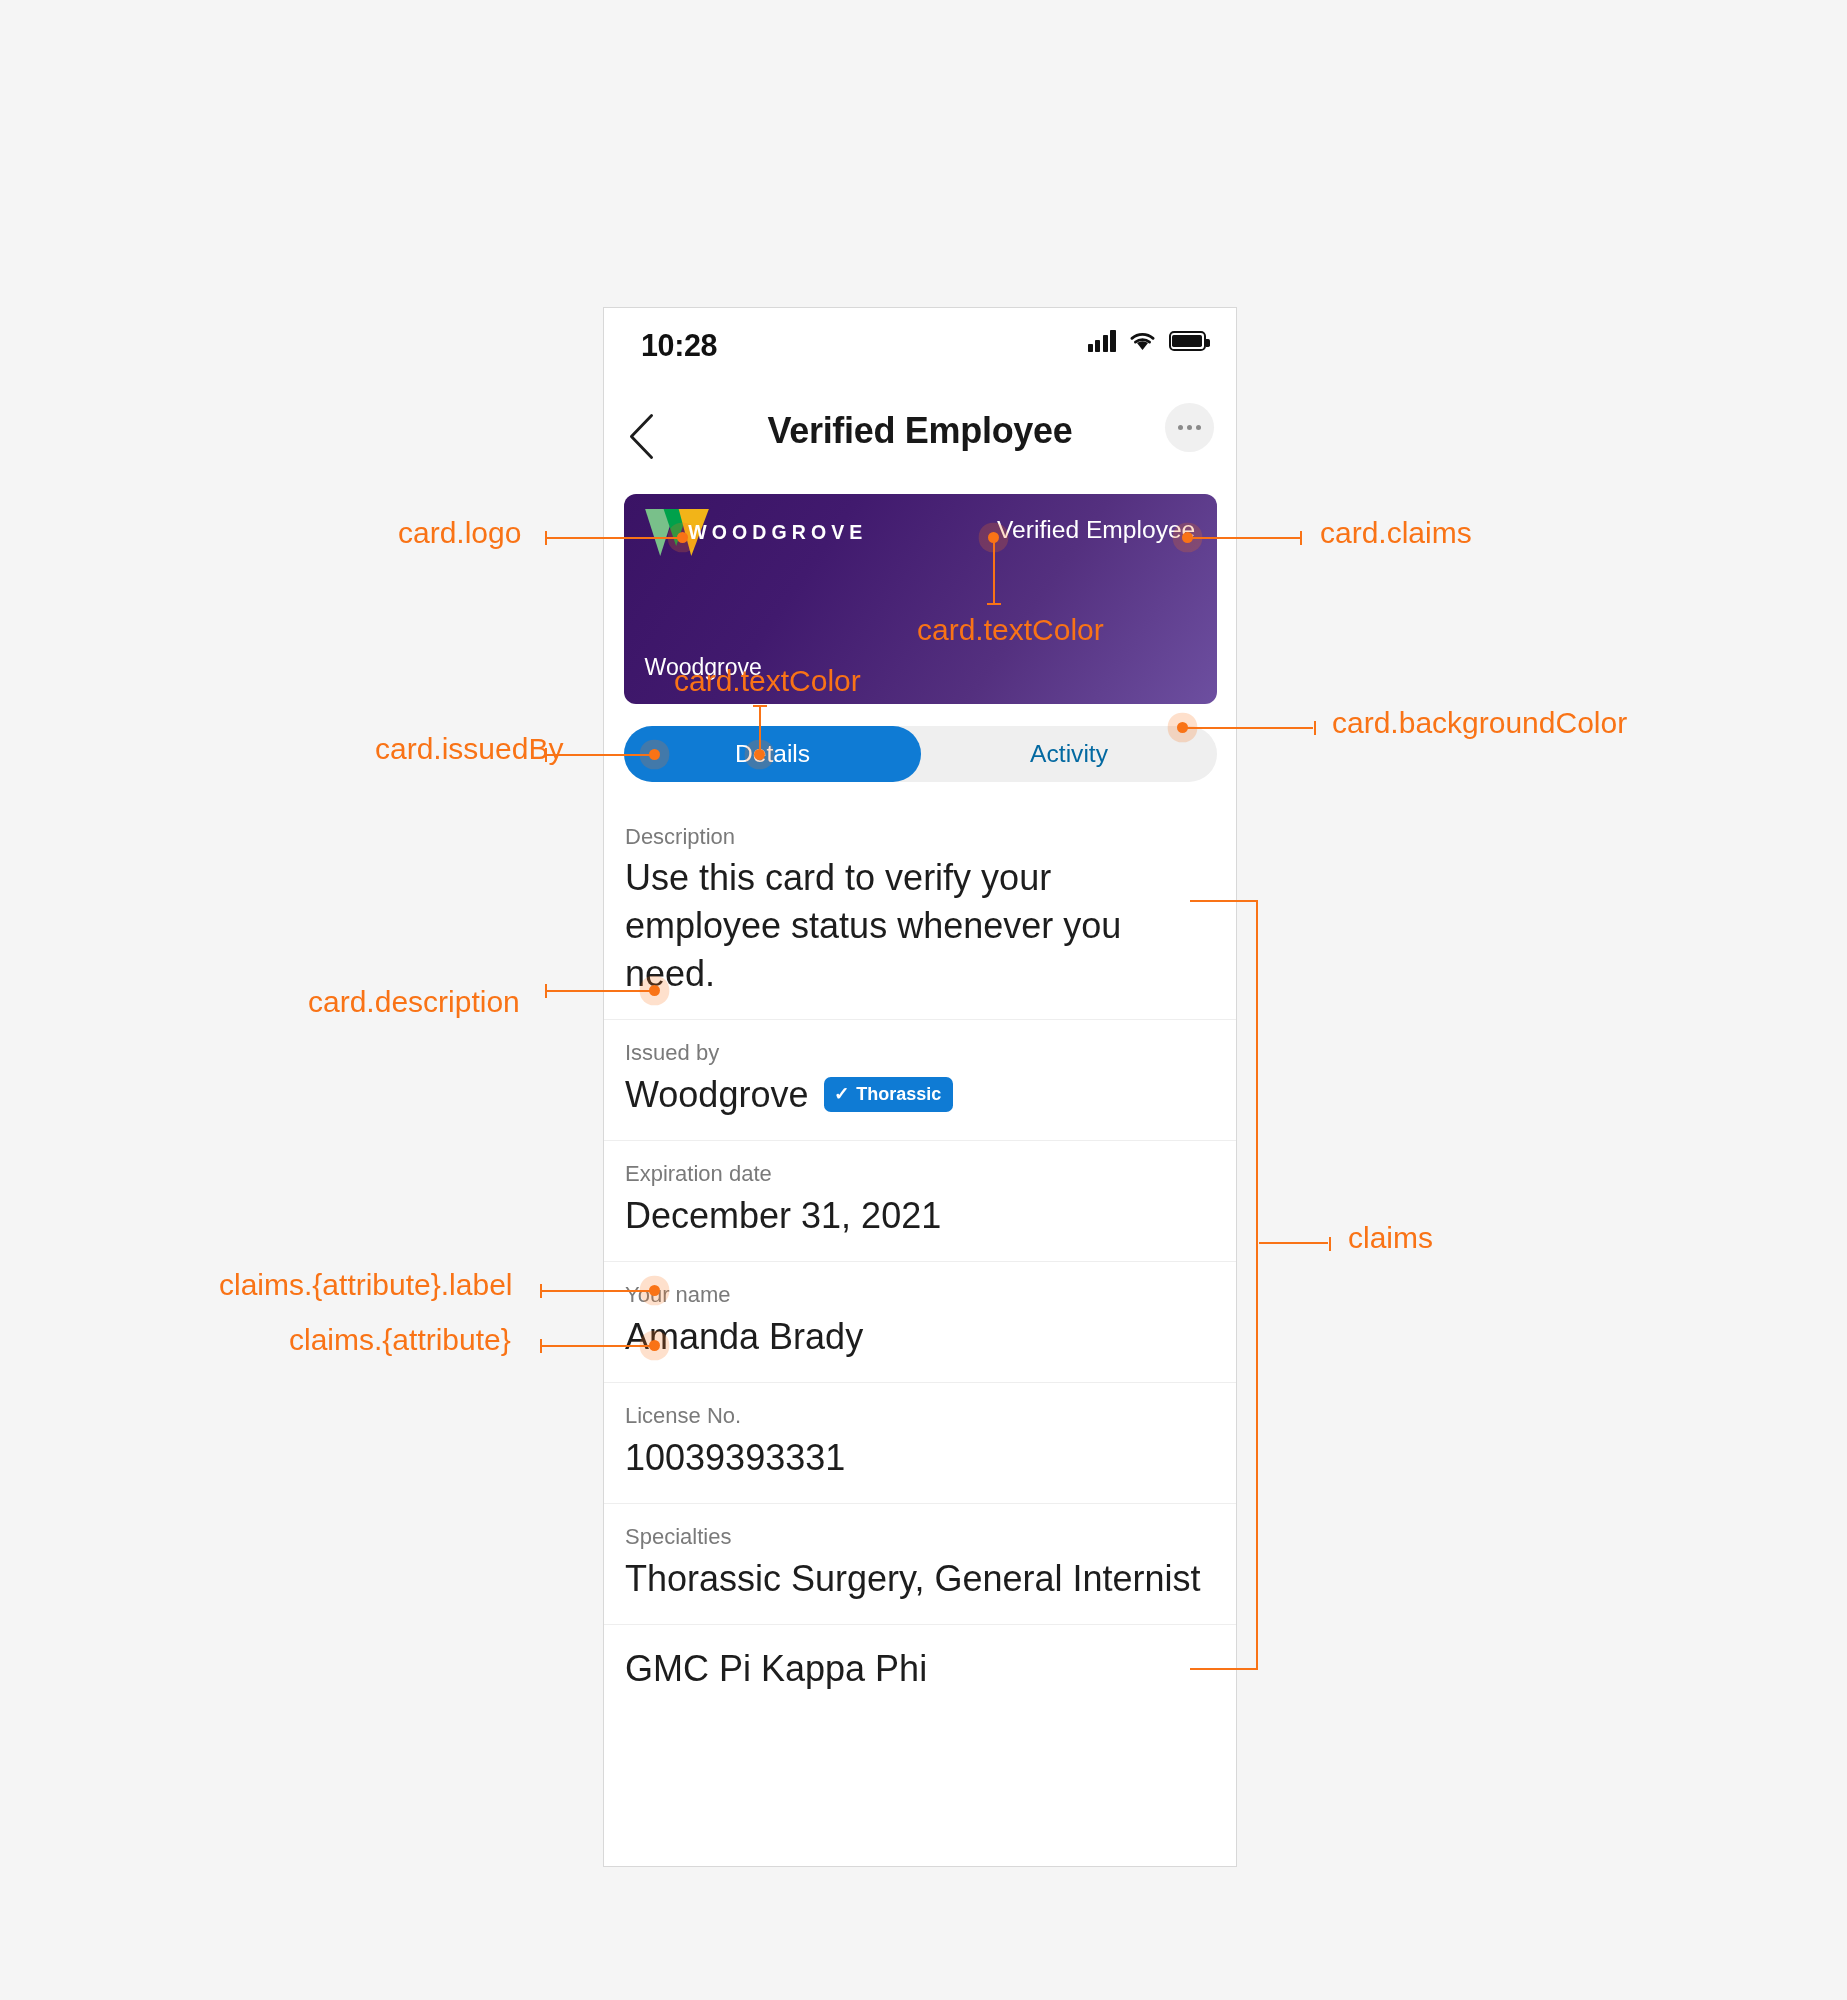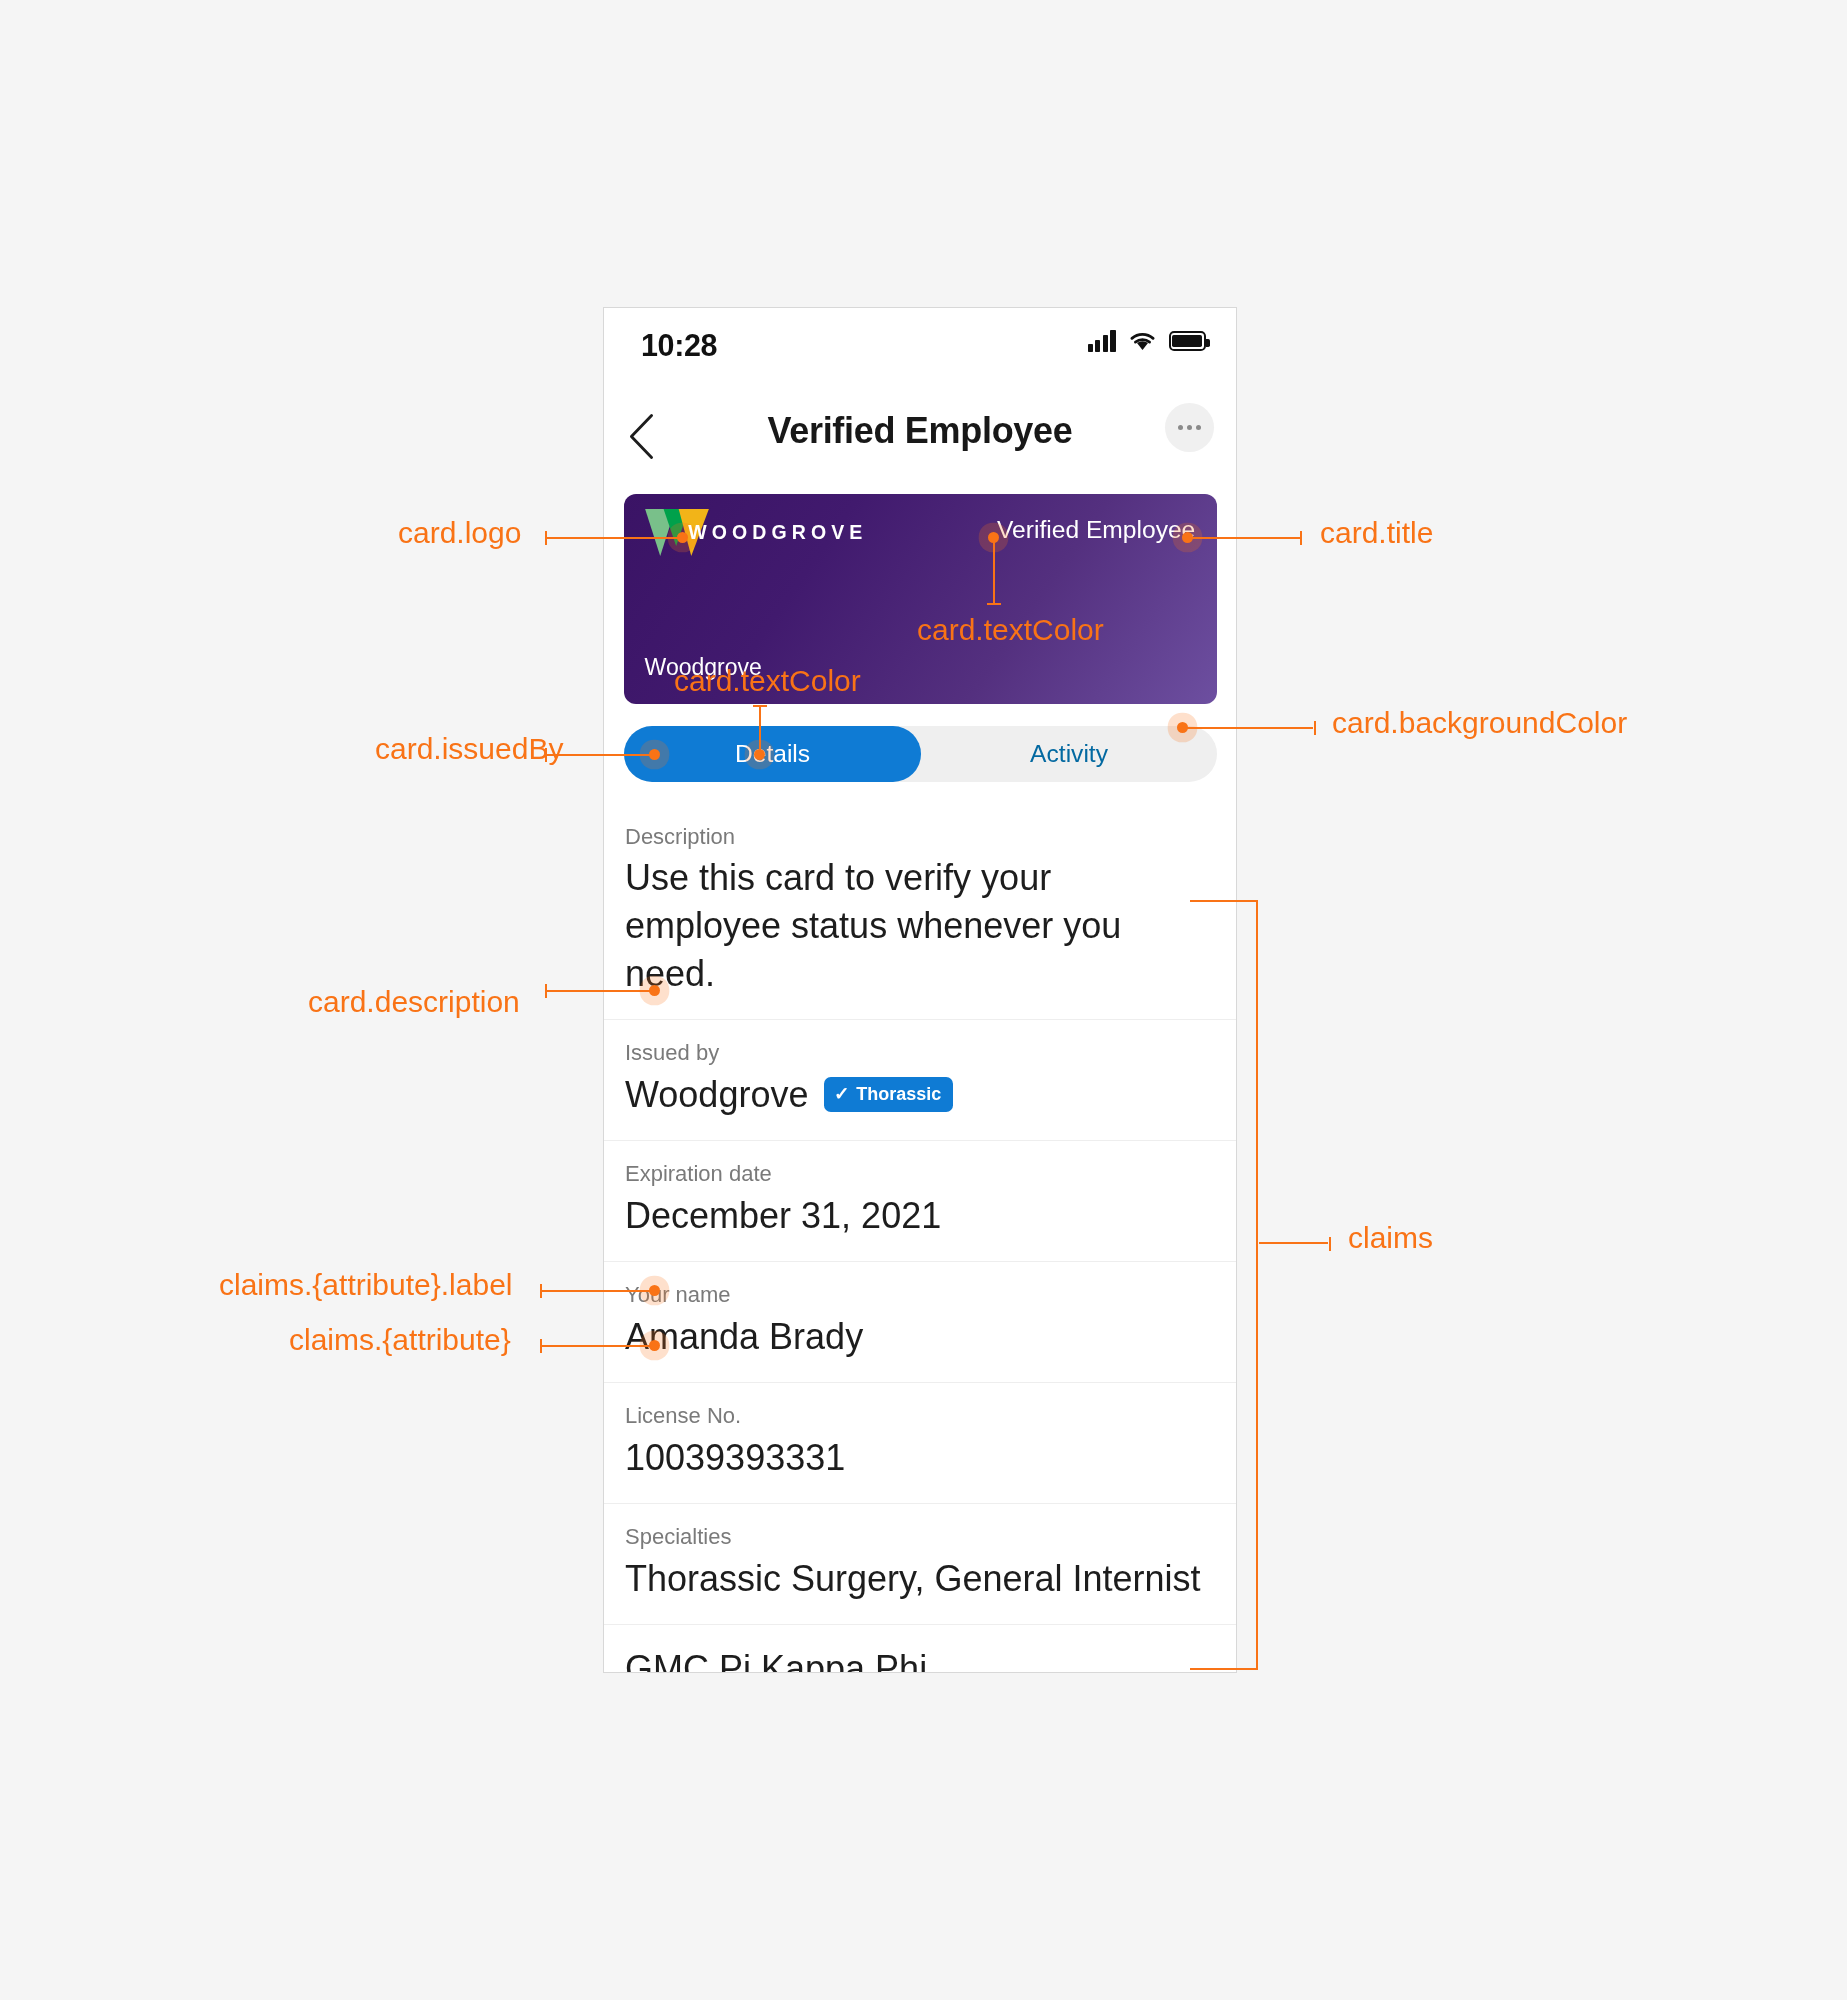--- a/index.html
+++ b/index.html
@@ -18,21 +18,21 @@
     height: 2000px;
     background: #f5f5f5;
   }
 
   
   #phone {
     position: absolute;
     left: 603px;
     top: 307px;
     width: 634px;
-    height: 1366px;
+    height: 1560px;
     background: #ffffff;
     border: 1.7px solid #d8d8d8;
     overflow: hidden;
   }
 
   
   .statusbar {
     position: absolute;
     left: 0; top: 0;
     width: 100%;
@@ -327,21 +327,21 @@
 
   <div class="anno-label" style="left:398px; top:516px;">card.logo</div>
   <div class="tick-h" style="left:545px; top:537px; width:12px;"></div>
   <div class="tick-v" style="left:545px; top:531px;"></div>
   <div class="ln ln-h" style="left:551px; top:537px; width:131px;"></div>
   <div class="dot" style="left:677px; top:532px;"></div>
 
   <div class="dot" style="left:1182px; top:532px;"></div>
   <div class="ln ln-h" style="left:1187px; top:537px; width:113px;"></div>
   <div class="tick-v" style="left:1300px; top:531px;"></div>
-  <div class="anno-label" style="left:1320px; top:516px;">card.title</div>
+  <div class="anno-label" style="left:1320px; top:516px;">card.claims</div>
 
   <div class="dot" style="left:988px; top:532px;"></div>
   <div class="ln ln-v" style="left:993px; top:537px; height:66px;"></div>
   <div class="tick-h" style="left:987px; top:603px;"></div>
   <div class="anno-label" style="left:917px; top:613px;">card.textColor</div>
 
   <div class="anno-label" style="left:674px; top:664px;">card.textColor</div>
   <div class="tick-h" style="left:753px; top:705px;"></div>
   <div class="ln ln-v" style="left:759px; top:705px; height:48px;"></div>
   <div class="dot" style="left:754px; top:749px;"></div>

